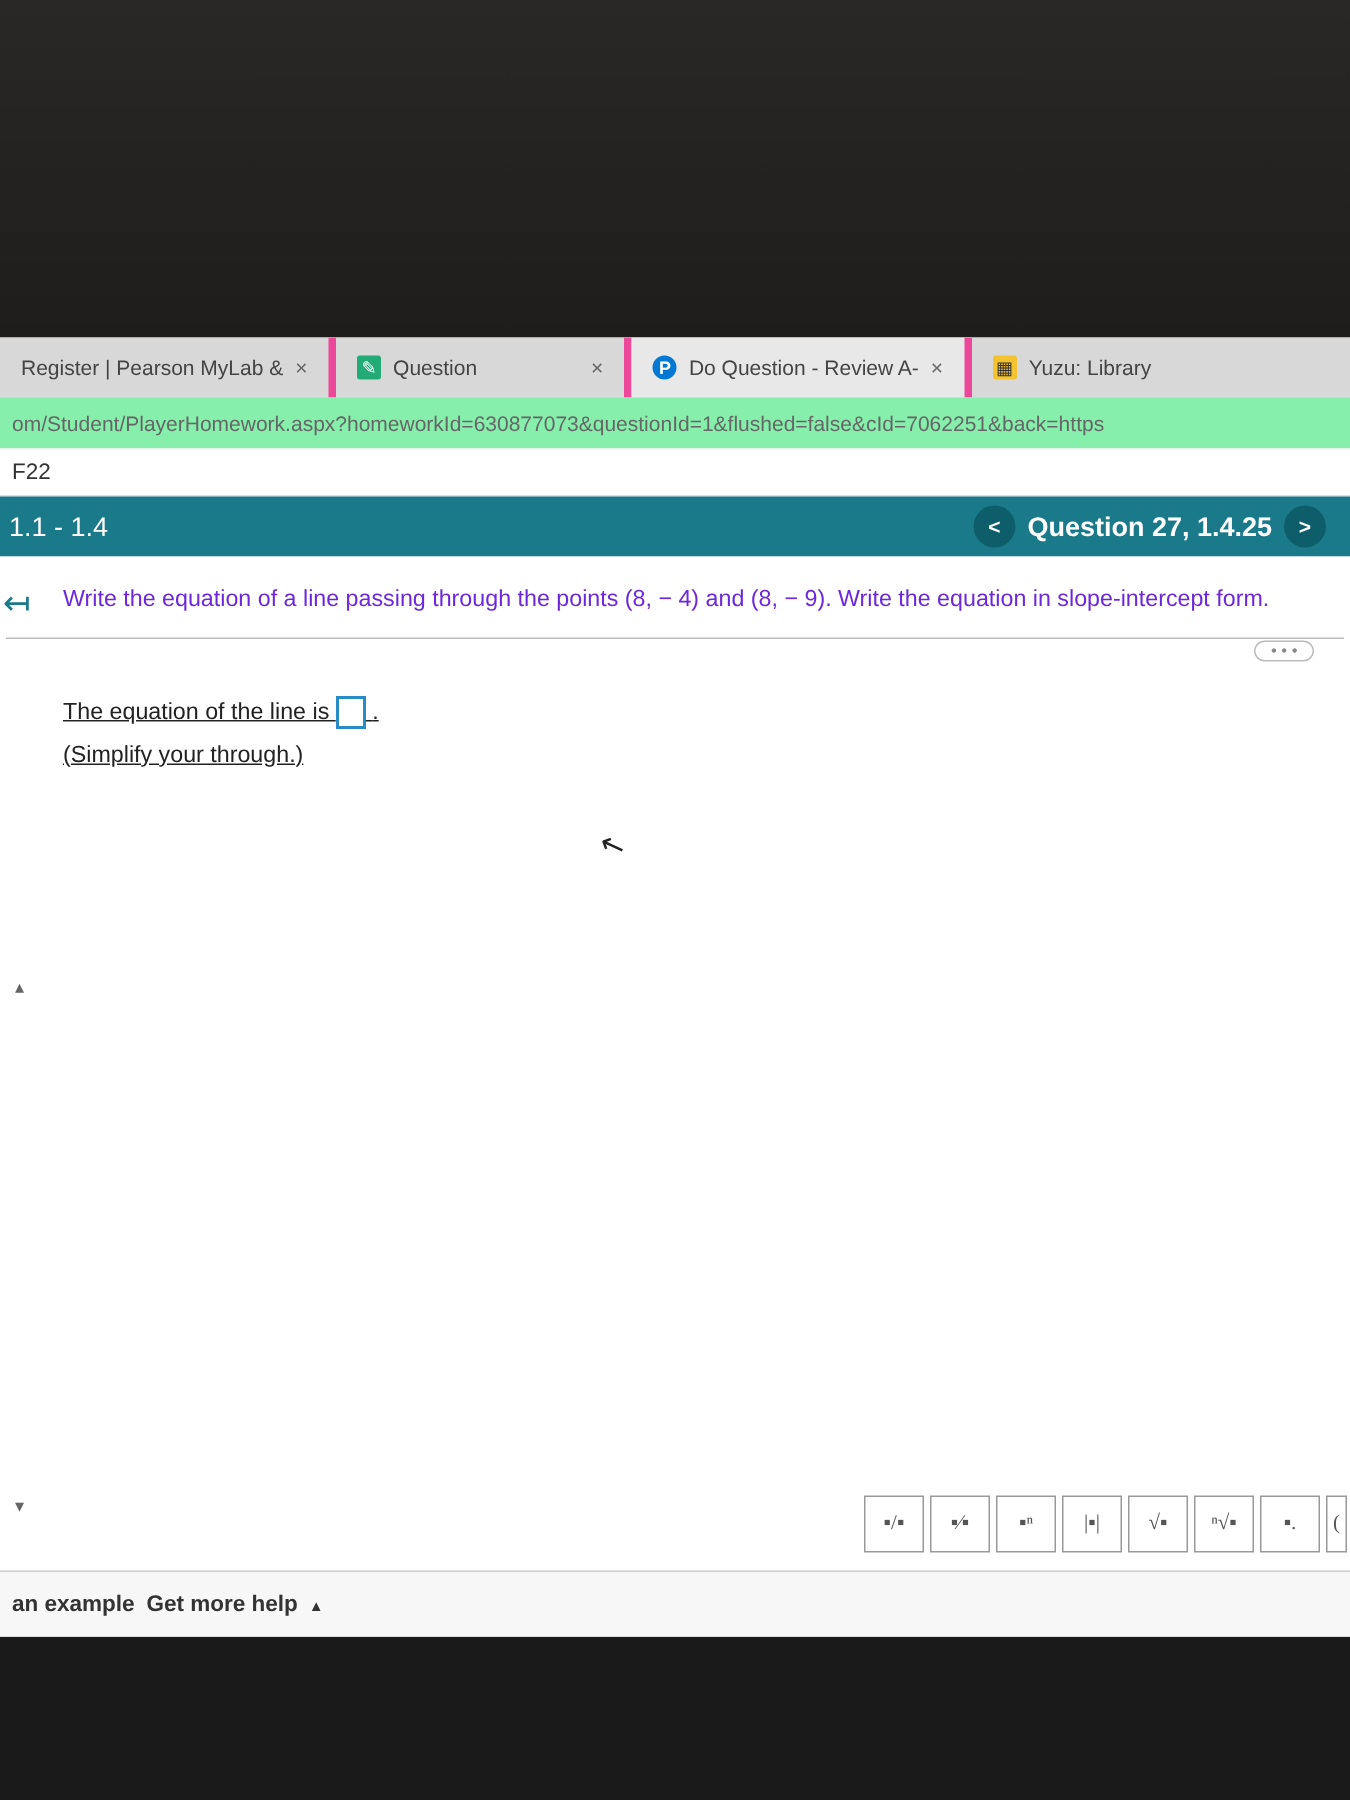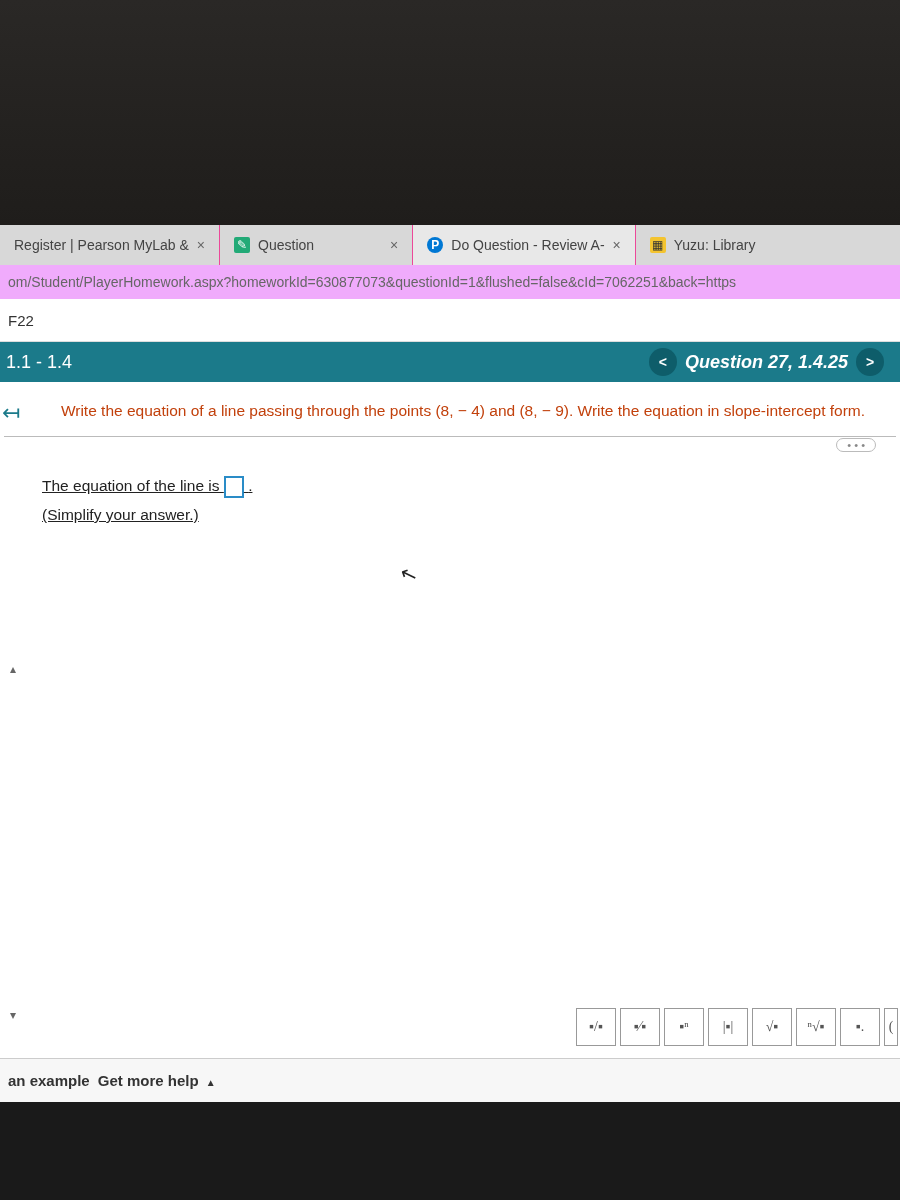--- a/index.html
+++ b/index.html
@@ -31,21 +31,21 @@
   font-size: 14px;
   color: #444;
   overflow: hidden;
 }
 .tab {
   display: flex;
   align-items: center;
   padding: 0 14px;
   height: 100%;
   gap: 8px;
-  border-right: 1px solid #ec4899;
+  border-right: 5px solid #ec4899;
   white-space: nowrap;
 }
 .tab-close {
   color: #666;
   font-size: 14px;
   cursor: pointer;
 }
 .tab-favicon {
   width: 16px;
   height: 16px;
@@ -58,31 +58,31 @@
   background: #2a7; color: white; border-radius: 2px;
 }
 .favicon-p {
   background: #0078d4; color: white; border-radius: 50%; font-weight: bold;
 }
 .favicon-yuzu {
   background: #f4c430; color: #333; border-radius: 2px;
 }
 .url-bar {
   height: 34px;
-  background: #f0abfc;
+  background: #86efac;
   display: flex;
   align-items: center;
   padding: 0 8px;
   font-size: 14px;
   color: #666;
   white-space: nowrap;
   overflow: hidden;
 }
 .page-header {
-  height: 43px;
+  height: 32px;
   background: #fff;
   display: flex;
   align-items: center;
   padding: 0 8px;
   font-size: 15px;
   color: #333;
   border-bottom: 1px solid #ddd;
 }
 .section-bar {
   height: 40px;
@@ -110,42 +110,41 @@
   border-radius: 50%;
   background: #0e5d6a;
   color: #fff;
   display: flex;
   align-items: center;
   justify-content: center;
   font-size: 14px;
   font-weight: bold;
   cursor: pointer;
 }
-.question-label { font-weight: bold; font-style: italic; }
+.question-label { font-weight: bold; }
 .content-area {
   background: #fff;
   padding: 16px 4px 16px 4px;
   position: relative;
   height: 720px;
 }
 .back-arrow {
   position: absolute;
   left: 2px;
   top: 18px;
   color: #1b7a8a;
   font-size: 22px;
 }
 .prompt {
   font-size: 15.5px;
-  color: #c2410c;
+  color: #6d28d9;
   padding: 2px 12px 14px 38px;
   border-bottom: 1px solid #bbb;
   margin-bottom: 16px;
   line-height: 1.45;
-  text-align: center;
 }
 .dots-pill {
   position: absolute;
   right: 24px;
   top: 56px;
   border: 1px solid #bbb;
   border-radius: 10px;
   padding: 0 10px;
   font-size: 11px;
   color: #888;
@@ -278,21 +277,21 @@
   <div class="content-area">
     <div class="back-arrow">↤</div>
     <div class="prompt">Write the equation of a line passing through the points (8, − 4) and (8, − 9). Write the equation in slope-intercept form.</div>
 
     <div class="dots-pill">• • •</div>
 
     <div class="answer-area">
       <span>The equation of the line is </span>
       <span class="answer-input"></span>
       <span>.</span>
-      <div class="simplify">(Simplify your answer.)</div>
+      <div class="simplify">(Simplify your through.)</div>
     </div>
 
     <div class="cursor-arrow">↖</div>
     <div class="left-rail-arrow">▴</div>
     <div class="left-rail-arrow2">▾</div>
 
     <div class="toolbox">
       <div class="tool">▪/▪</div>
       <div class="tool">▪⁄▪</div>
       <div class="tool">▪ⁿ</div>

